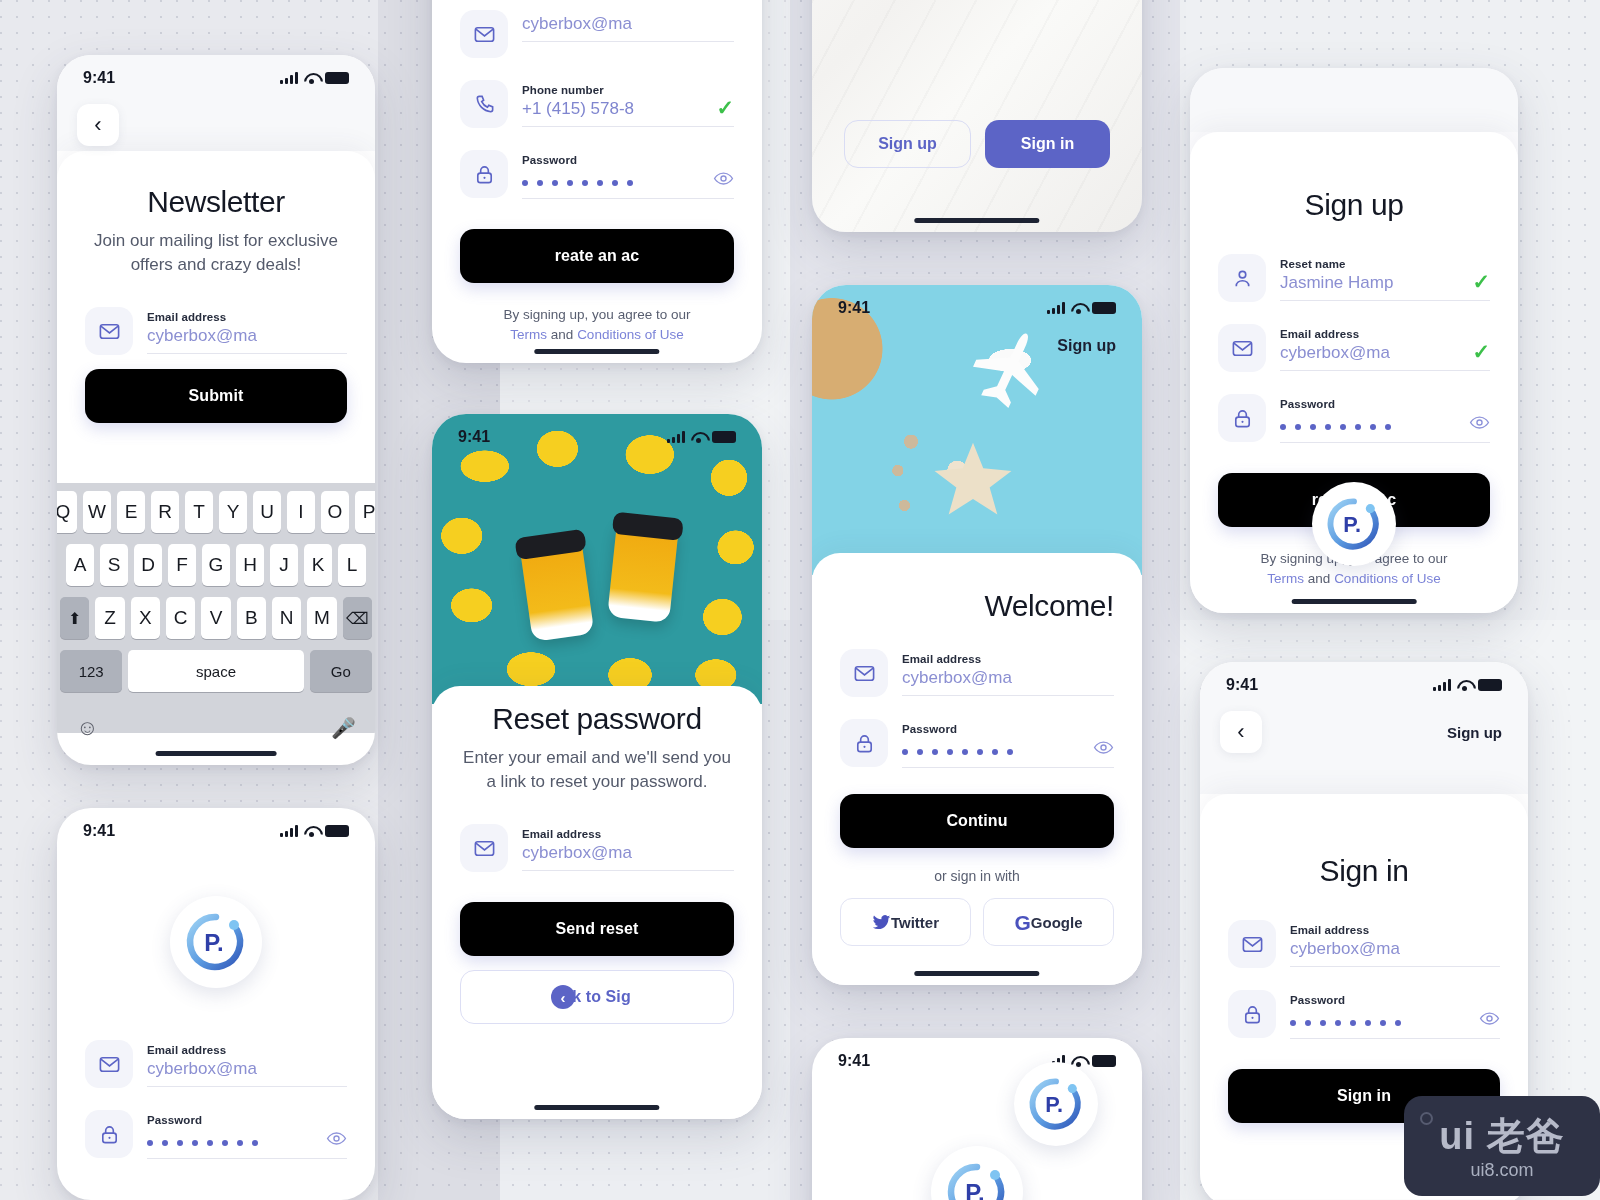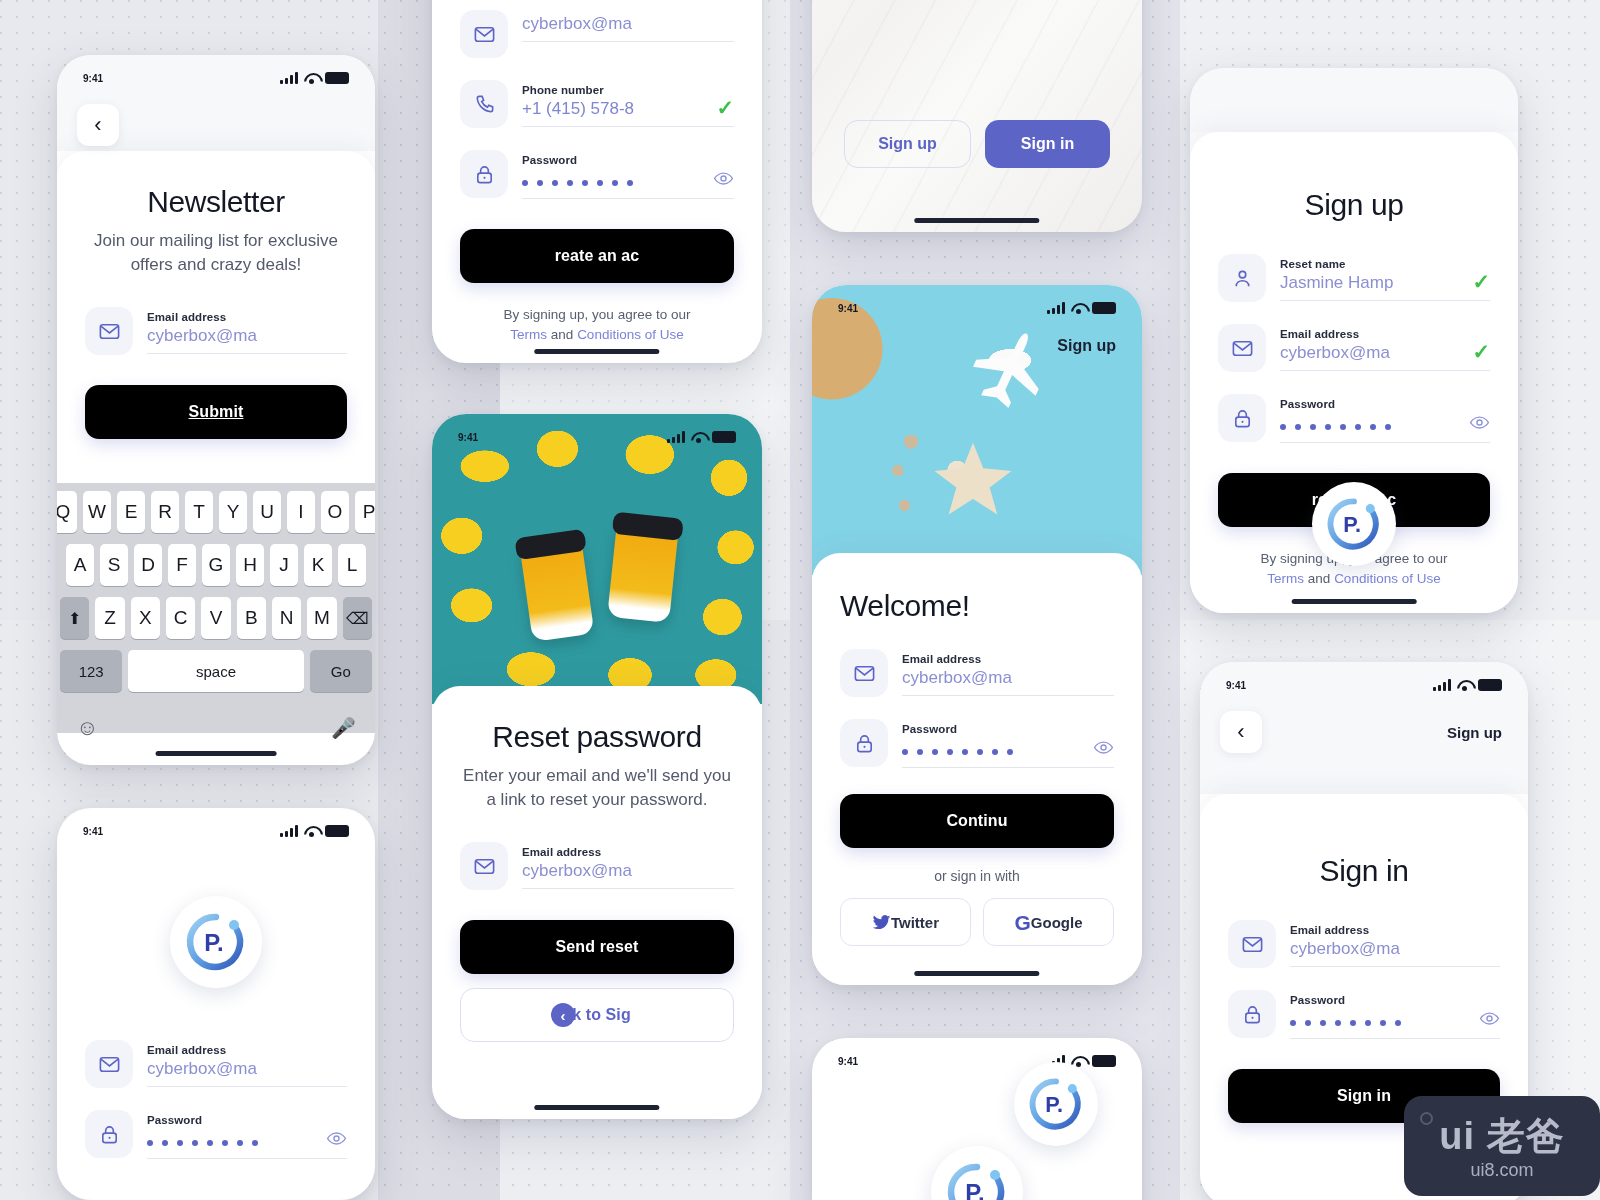--- a/index.html
+++ b/index.html
@@ -30,21 +30,21 @@
     background: #fff;
     border-radius: 34px;
     overflow: hidden;
     box-shadow: 0 18px 46px rgba(60,65,95,0.17), 0 3px 10px rgba(60,65,95,0.08);
   }
 
   
   .statusbar {
     height: 40px; display: flex; align-items: center;
     justify-content: space-between; padding: 6px 26px 0 26px;
-    font-size: 10px; font-weight: bold; color: #141824;
+    font-size: 16px; font-weight: bold; color: #141824;
     position: relative; z-index: 5;
   }
   .sb-right { display: flex; align-items: center; gap: 6px; }
   .bars { display: flex; align-items: flex-end; gap: 2px; height: 12px; }
   .bars i { width: 3px; background: #141824; border-radius: 1px; display: block; }
   .bars i:nth-child(1){height:4px}.bars i:nth-child(2){height:6.5px}
   .bars i:nth-child(3){height:9px}.bars i:nth-child(4){height:12px}
   .wifi { width: 15px; height: 11px; position: relative; }
   .wifi:before {
     content:""; position:absolute; left:0; top:0; width:15px; height:15px;
@@ -256,21 +256,21 @@
             <rect x="2.5" y="5" width="19" height="14" rx="2.4"></rect>
               <path d="M3 6.5l9 7 9-7"></path>
           </svg>
         </div>
         <div class="fieldbody">
           <div class="flabel">Email address</div>
           <div class="fvalue">cyberbox@ma</div>
           <div class="fline"></div>
         </div>
       </div>
-      <div class="btn primary" style="margin-top:30px;text-decoration:underline;">Submit</div>
+      <div class="btn primary" style="margin-top:14px;">Submit</div>
     </div>
 
     <div class="keyboard" style="height:250px;">
       <div class="krow">
         <div class="key">Q</div>
         <div class="key">W</div>
         <div class="key">E</div>
         <div class="key">R</div>
         <div class="key">T</div>
         <div class="key">Y</div>
@@ -504,21 +504,21 @@
               <i></i>
               <i></i>
             </span>
           <span class="wifi"></span>
           <span class="batt"></span>
         </span>
       </div>
       <div class="cup" style="left:94px; top:128px; transform:rotate(-8deg);"></div>
       <div class="cup" style="left:180px; top:110px; transform:rotate(6deg);"></div>
     </div>
-    <div class="card" style="margin-top:-18px; padding-top:34px; height:433px; position:relative;">
+    <div class="card" style="margin-top:-18px; padding-top:16px; height:433px; position:relative;">
       <h1 class="title">Reset password</h1>
       <p class="subtitle">Enter your email and we'll send you a link to reset your password.</p>
       <div class="field" style="margin-top:30px;">
         <div class="fieldicon">
           <svg viewBox="0 0 24 24" width="23" height="23" fill="none" stroke="#5c64c6" stroke-width="1.7">
             <rect x="2.5" y="5" width="19" height="14" rx="2.4"></rect>
               <path d="M3 6.5l9 7 9-7"></path>
           </svg>
         </div>
         <div class="fieldbody">
@@ -556,21 +556,21 @@
       <svg viewBox="0 0 64 64" width="96" height="96" style="position:absolute; left:150px; top:36px; transform:rotate(25deg);">
         <path d="M32 6c2 0 3 4 3 9v10l20 11v5l-20-6v11l7 6v4l-10-3-10 3v-4l7-6V35L9 41v-5l20-11V15c0-5 1-9 3-9z" fill="#fcfcfc"></path>
       </svg>
 
       <svg viewBox="0 0 64 64" width="82" height="82" style="position:absolute; left:120px; top:150px;">
         <path d="M32 6l8 20 22 2-17 13 6 21-19-12-19 12 6-21L2 28l22-2z" fill="#ece0c8"></path>
       </svg>
     </div>
 
     <div class="card" style="margin-top:-22px; padding-top:36px; height:432px; position:relative;">
-      <h1 class="title" style="text-align:left;">Welcome!</h1>
+      <h1 class="title" style="text-align:right;">Welcome!</h1>
 
       <div class="field" style="margin-top:26px;">
         <div class="fieldicon">
           <svg viewBox="0 0 24 24" width="23" height="23" fill="none" stroke="#5c64c6" stroke-width="1.7">
             <rect x="2.5" y="5" width="19" height="14" rx="2.4"></rect>
               <path d="M3 6.5l9 7 9-7"></path>
           </svg>
         </div>
         <div class="fieldbody">
           <div class="flabel">Email address</div>

